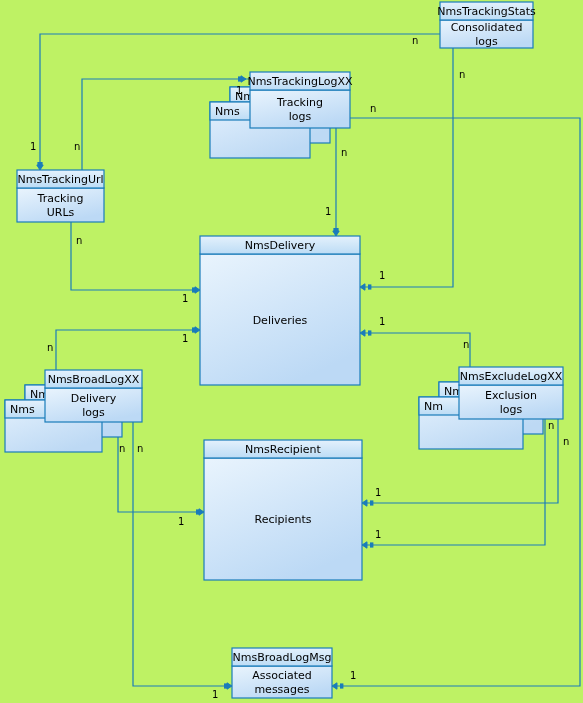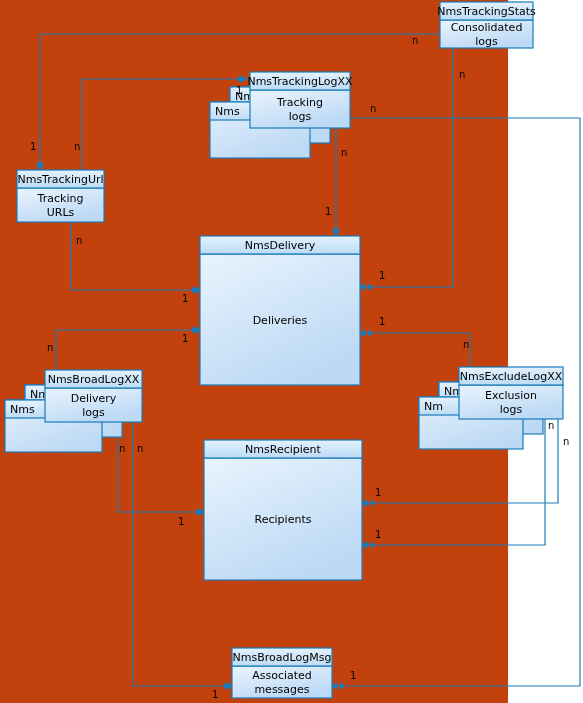--- a/index.html
+++ b/index.html
@@ -1,18 +1,18 @@
 <!DOCTYPE html>
 <html><head>
 <meta charset="utf-8">
 <style>
   html,body{margin:0;padding:0;background:#ffffff;}
   body{width:583px;height:703px;overflow:hidden;
        font-family:"DejaVu Sans",sans-serif;}
-  #diagram{position:relative;width:508px;height:703px;background:#c2410c;}
+  #diagram{position:relative;width:583px;height:703px;background:#bef264;}
   svg{position:absolute;left:0;top:0;width:583px;height:703px;}
   .edge-label{font-family:"DejaVu Sans",sans-serif;font-size:10px;fill:#000;}
   .box-title{font-family:"DejaVu Sans",sans-serif;font-size:11px;fill:#000;text-anchor:middle;}
   .box-body{font-family:"DejaVu Sans",sans-serif;font-size:11px;fill:#000;text-anchor:middle;}
 </style>
 </head>
 <body>
 
 <div id="diagram">
   <svg id="canvas" viewBox="0 0 583 703">

